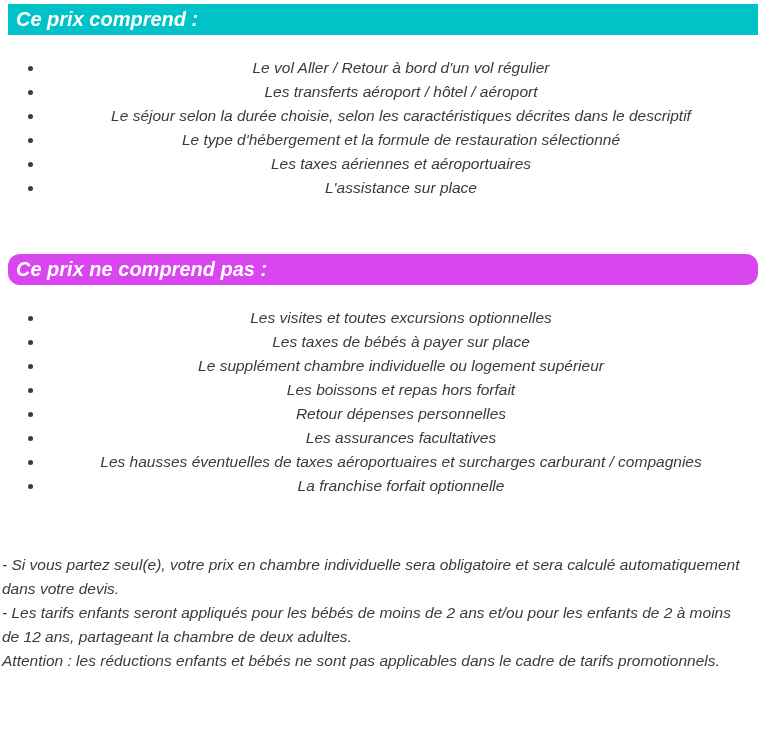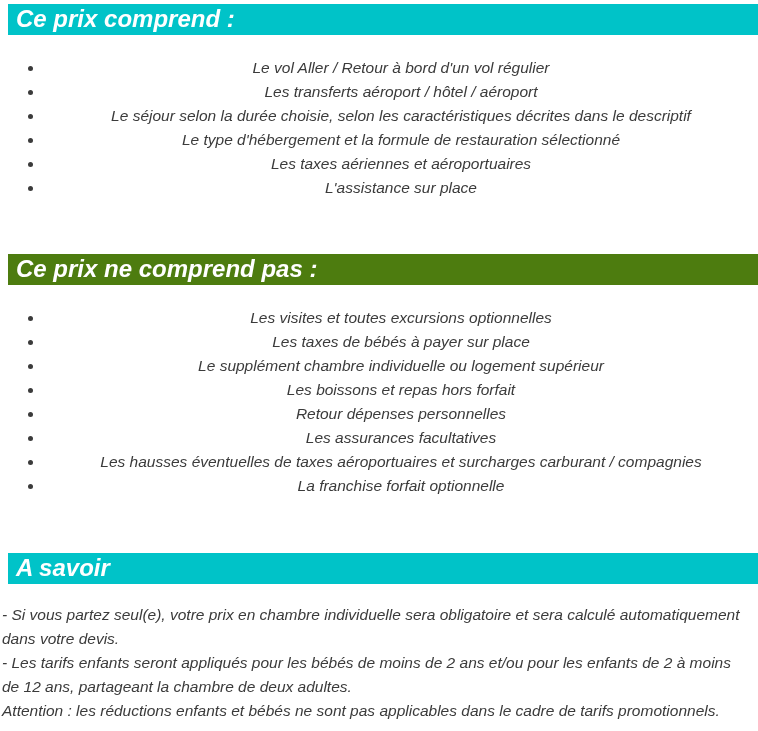--- a/index.html
+++ b/index.html
@@ -17,21 +17,21 @@
     min-height: 731px;
     box-sizing: border-box;
     padding-top: 4px;
   }
   .banner {
     margin-left: 8px;
     background: #00c3c8;
     color: #ffffff;
     font-style: italic;
     font-weight: bold;
-    font-size: 24px;
+    font-size: 20px;
     line-height: 20px;
     padding: 5px 14px 6px 8px;
   }
   .section-included .banner,
   .section-not-included .banner,
   .section-notes .banner { cursor: default; }
 
   .bullet-list {
     list-style: disc;
     margin: 21px 0 0 0;
@@ -70,35 +70,34 @@
       <li>Le vol Aller / Retour à bord d'un vol régulier</li>
       <li>Les transferts aéroport / hôtel / aéroport</li>
       <li>Le séjour selon la durée choisie, selon les caractéristiques décrites dans le descriptif</li>
       <li>Le type d'hébergement et la formule de restauration sélectionné</li>
       <li>Les taxes aériennes et aéroportuaires</li>
       <li>L'assistance sur place</li>
     </ul>
   </div>
 
   <div class="section section-not-included">
-    <div class="banner" style="background: #4d7c0f;">Ce prix ne comprend pas :</div>
+    <div class="banner" style="background: #d946ef; border-radius: 12px;">Ce prix ne comprend pas :</div>
     <ul class="bullet-list">
       <li>Les visites et toutes excursions optionnelles</li>
       <li>Les taxes de bébés à payer sur place</li>
       <li>Le supplément chambre individuelle ou logement supérieur</li>
       <li>Les boissons et repas hors forfait</li>
       <li>Retour dépenses personnelles</li>
       <li>Les assurances facultatives</li>
       <li>Les hausses éventuelles de taxes aéroportuaires et surcharges carburant / compagnies</li>
       <li>La franchise forfait optionnelle</li>
     </ul>
   </div>
 
   <div class="section section-notes">
-    <div class="banner" style="background: rgb(0, 195, 200);">A savoir</div>
     <div class="notes-body">
       <p>- Si vous partez seul(e), votre prix en chambre individuelle sera obligatoire et sera calculé automatiquement dans votre devis.</p>
       <p>- Les tarifs enfants seront appliqués pour les bébés de moins de 2 ans et/ou pour les enfants de 2 à moins de 12 ans, partageant la chambre de deux adultes.</p>
       <p>Attention : les réductions enfants et bébés ne sont pas applicables dans le cadre de tarifs promotionnels.</p>
     </div>
   </div>
 
 </div>
 
 </body></html>

